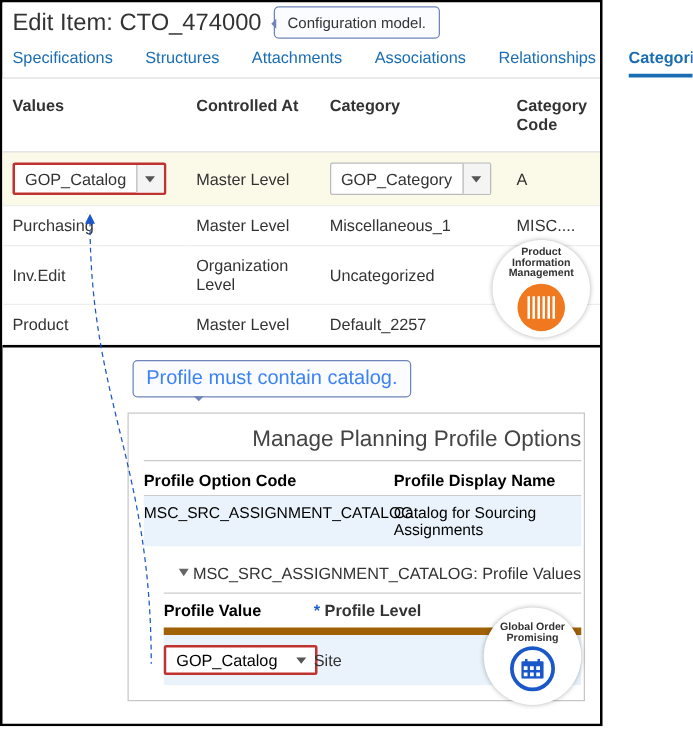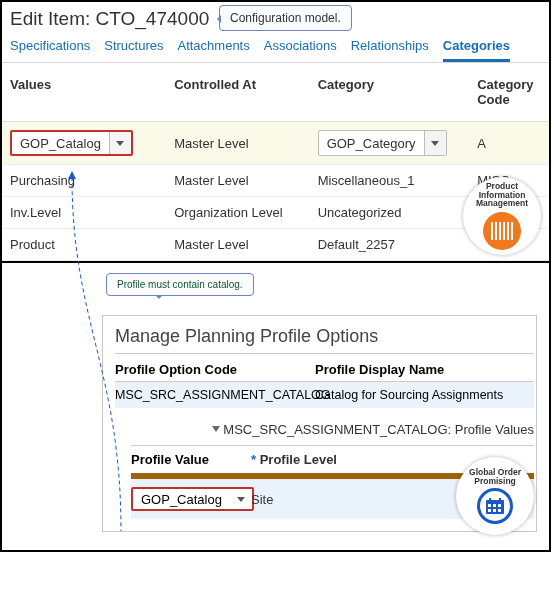--- a/index.html
+++ b/index.html
@@ -1,32 +1,32 @@
 <!DOCTYPE html>
 <html><head>
 <meta charset="utf-8">
 <style>
   * { box-sizing: border-box; }
   body { margin: 0; padding: 0; font-family: Arial, Helvetica, sans-serif; background: #fff; width: 554px; }
-  .frame { border: 2px solid #000; width: 551px; }
+  .frame { border: 2px solid #000; width: 482px; }
 
   
   .top-panel { border-bottom: 2px solid #000; background: #fff; position: relative; }
   .edit-head { padding: 6px 8px 0 8px; position: relative; }
   .edit-title { font-size: 19px; color: #333; font-weight: 400; }
   .callout-config {
     position: absolute; left: 217px; top: 3px;
     border: 1px solid #6e84ba; border-radius: 4px; background: #fafcff;
     font-size: 12px; color: #333; padding: 5px 10px;
   }
   .callout-config::after {
     content: ""; position: absolute; left: -7px; top: 9px;
     border: 4px solid transparent; border-right-color: #6e84ba;
   }
-  .tabs { display: flex; gap: 14px; padding: 4px 8px 0 8px; font-size: 13px; color: #1a6db3; border-bottom: 1px solid #d8d8d8; }
+  .tabs { display: flex; gap: 26px; padding: 4px 8px 0 8px; font-size: 13px; color: #1a6db3; border-bottom: 1px solid #d8d8d8; }
   .tab { padding: 4px 0 6px 0; cursor: pointer; }
   .tab.active { color: #1a6db3; font-weight: 600; border-bottom: 3px solid #1a6db3; }
 
   .grid { width: 100%; border-collapse: collapse; font-size: 13px; color: #333; }
   .grid th { text-align: left; font-weight: 700; padding: 14px 8px 14px 8px; border-bottom: 1px solid #ddd; background: #fff; vertical-align: top; }
   .grid td { padding: 8px 8px; border-bottom: 1px solid #eee; background: #fff; vertical-align: middle; }
   .grid tr.sel td { background: #fbf9e8; }
   .cat-col { width: 165px; }
   .ctrl-col { width: 145px; }
   .catg-col { width: 160px; }
@@ -47,28 +47,28 @@
   
   .connector {
     position: absolute; left: 64px; top: 169px; width: 60px; height: 380px; pointer-events: none; z-index: 5;
   }
 
   
   .bottom-panel { position: relative; padding: 4px 0 18px 0; }
   .callout-profile {
     position: absolute; left: 104px; top: 10px;
     border: 1px solid #6e84ba; border-radius: 4px; background: #fafcff;
-    font-size: 10px; color: #14532d; padding: 5px 10px; z-index: 3;
+    font-size: 16px; color: #3b82f6; padding: 5px 10px; z-index: 3;
   }
   .callout-profile::after {
     content: ""; position: absolute; left: 48px; bottom: -8px;
     border: 4px solid transparent; border-top-color: #6e84ba;
   }
   .profile-panel { margin: 48px 12px 0 100px; border: 1px solid #c7c7c7; background: #fff; padding: 10px 2px 12px 12px; position: relative; }
-  .pp-title { font-size: 18px; color: #444; font-weight: 400; margin-bottom: 6px; }
+  .pp-title { font-size: 18px; color: #444; font-weight: 400; margin-bottom: 6px; text-align: right; }
   .pp-headrow { display: flex; font-size: 13px; font-weight: 700; padding: 8px 0 4px 0; border-top: 1px solid #ccc; border-bottom: 1px solid #ccc; }
   .pp-col1 { width: 200px; }
   .pp-row { display: flex; font-size: 12.5px; background: #eaf3fb; padding: 6px 0; }
   .pp-col2 { flex: 1; }
   .pp-sub { font-size: 13px; color: #333; margin: 14px 0 8px 0; text-align: right; }
   .pp-tri { display: inline-block; width: 0; height: 0; border-top: 4px solid transparent; border-bottom: 4px solid transparent; border-left: 6px solid #666; transform: rotate(90deg); margin-right: 4px; vertical-align: 1px; }
 
   .pv-block { margin-left: 16px; }
   .pv-head { display: flex; font-size: 13px; font-weight: 700; border-top: 1px solid #ccc; border-bottom: 6px solid #a16207; padding: 6px 0; }
   .pv-col1 { width: 120px; }
@@ -136,21 +136,21 @@
           </td>
           <td>A</td>
         </tr>
         <tr>
           <td>Purchasing</td>
           <td>Master Level</td>
           <td>Miscellaneous_1</td>
           <td>MISC....</td>
         </tr>
         <tr>
-          <td>Inv.Level</td>
+          <td>Inv.Edit</td>
           <td>Organization Level</td>
           <td>Uncategorized</td>
           <td></td>
         </tr>
         <tr>
           <td>Product</td>
           <td>Master Level</td>
           <td>Default_2257</td>
           <td></td>
         </tr>

